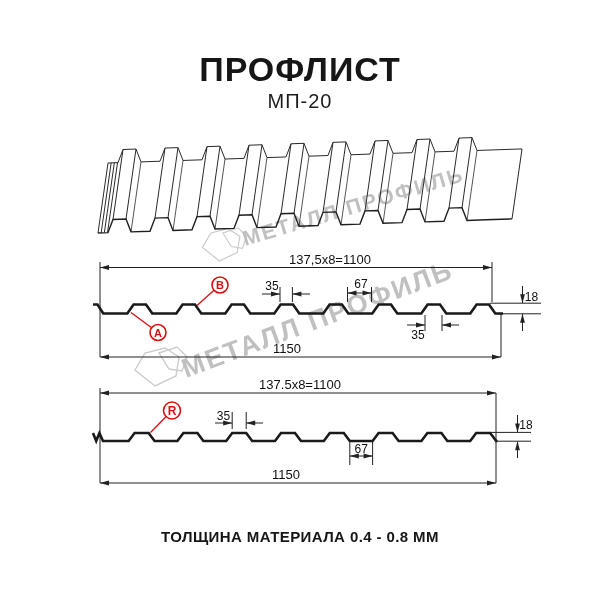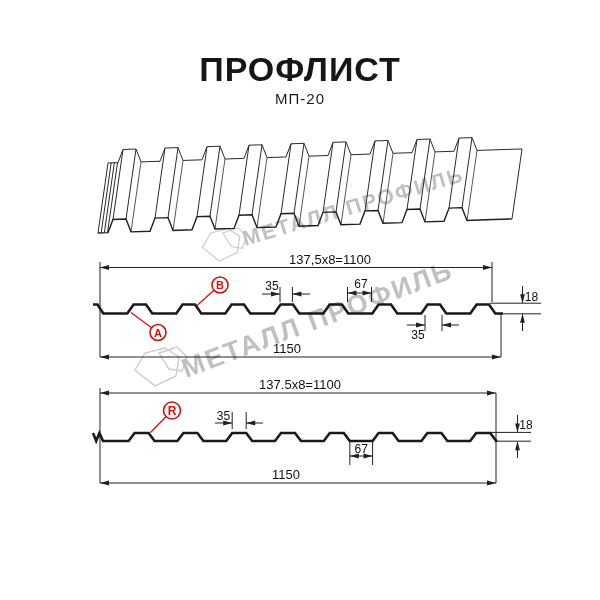--- a/index.html
+++ b/index.html
@@ -7,21 +7,21 @@
     position:relative;width:600px;height:600px;background:#ffffff;overflow:hidden;
     font-family:"Liberation Sans", sans-serif;
     text-decoration:underline;
   }
   .title{
     position:absolute;left:0;top:50px;width:600px;text-align:center;
     font-size:34px;font-weight:800;letter-spacing:1px;color:#161616;
   }
   .subtitle{
     position:absolute;left:0;top:90px;width:600px;text-align:center;
-    font-size:15px;font-weight:500;letter-spacing:1px;color:#1c1c1c;
+    font-size:20px;font-weight:500;letter-spacing:1px;color:#1c1c1c;
   }
   .footer{
     position:absolute;left:0;top:528px;width:600px;text-align:center;
     font-size:15px;font-weight:700;letter-spacing:0.4px;color:#161616;
   }
   svg{position:absolute;left:0;top:0;}
   svg text{font-family:"Liberation Sans", sans-serif;}
   .dimtxt{font-size:12px;fill:#111;}
   .dimtxt-big{font-size:13px;fill:#111;}
   .wmtext{font-weight:700;fill:#bdbdbd;letter-spacing:2px;}
@@ -180,13 +180,14 @@
       <text class="dimtxt" text-anchor="middle" x="223.5" y="419.5">35</text>
       <text class="dimtxt" text-anchor="middle" x="361.2" y="453">67</text>
       <text class="dimtxt" text-anchor="middle" x="526" y="428.5">18</text>
 
       <line x1="166.4" y1="416.2" x2="150.5" y2="432.5" stroke="#d61111" stroke-width="1.3"></line>
       <circle cx="172" cy="410.5" r="8.5" fill="none" stroke="#d61111" stroke-width="1.6"></circle>
       <text class="redletter" text-anchor="middle" x="172" y="414.8" font-size="12">R</text>
     </g>
   </svg>
 
+  <div class="footer">ТОЛЩИНА МАТЕРИАЛА 0.4 - 0.8 ММ</div>
 </div>
 
 </body></html>

